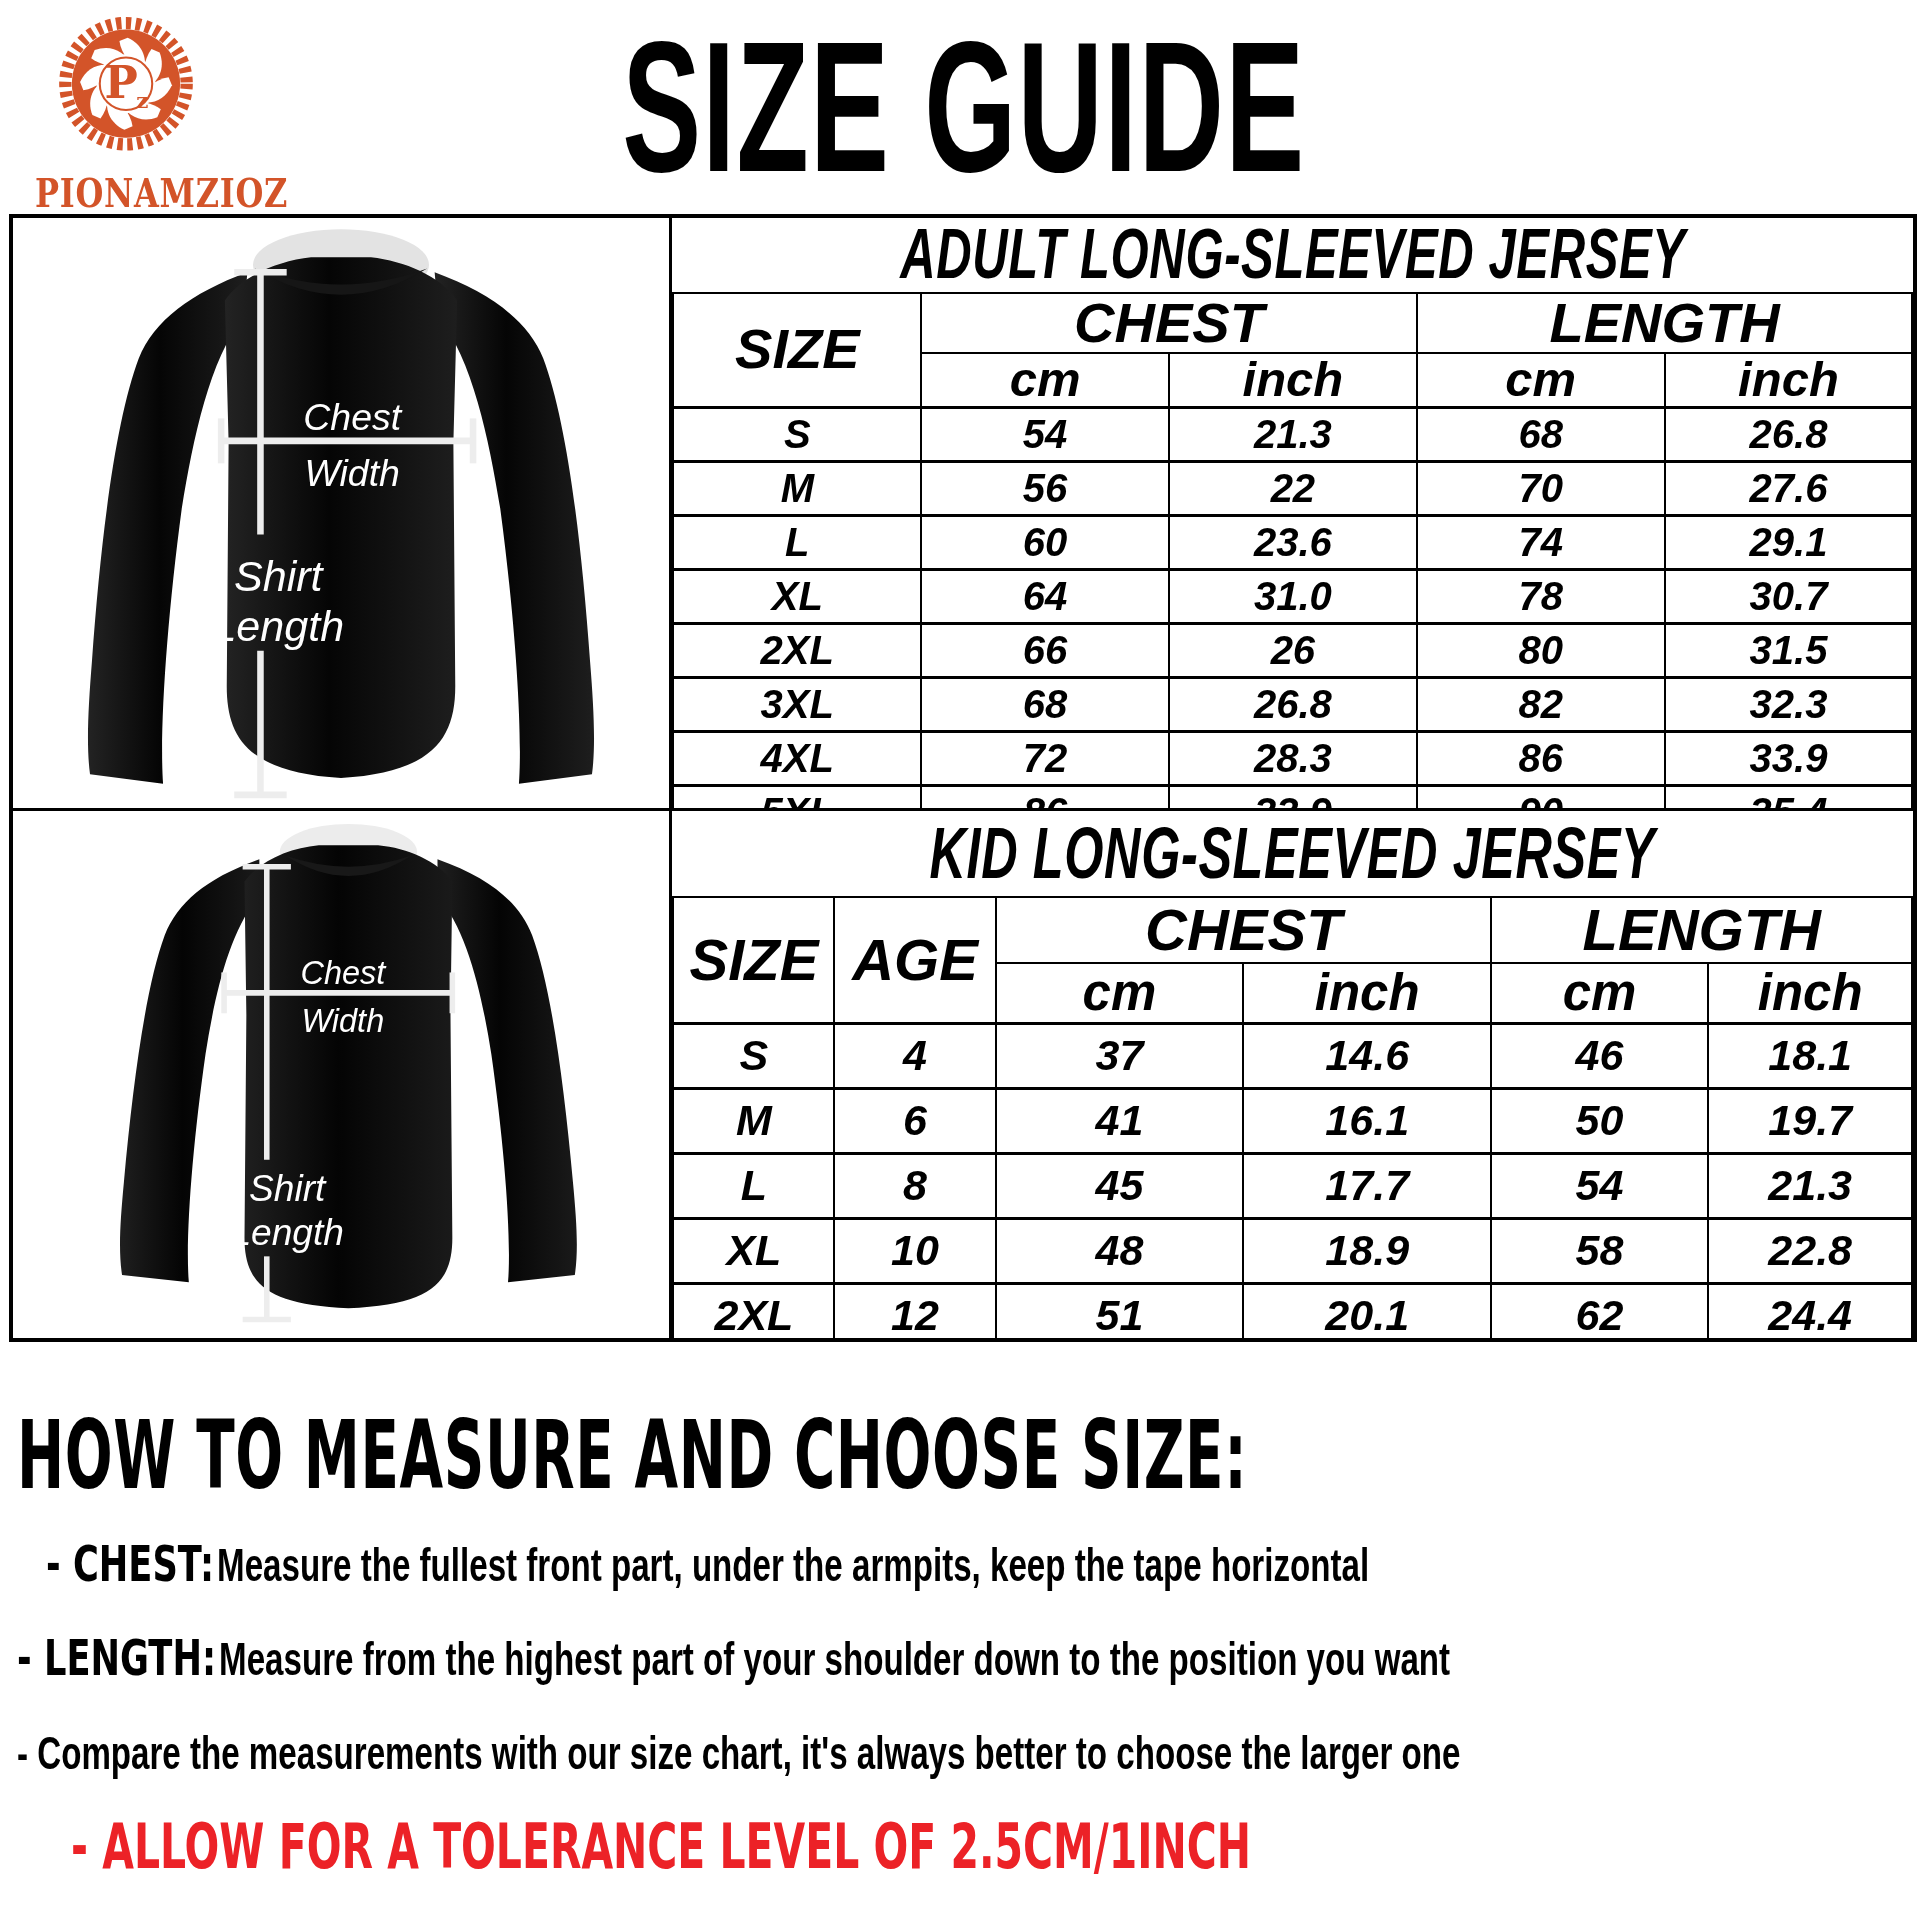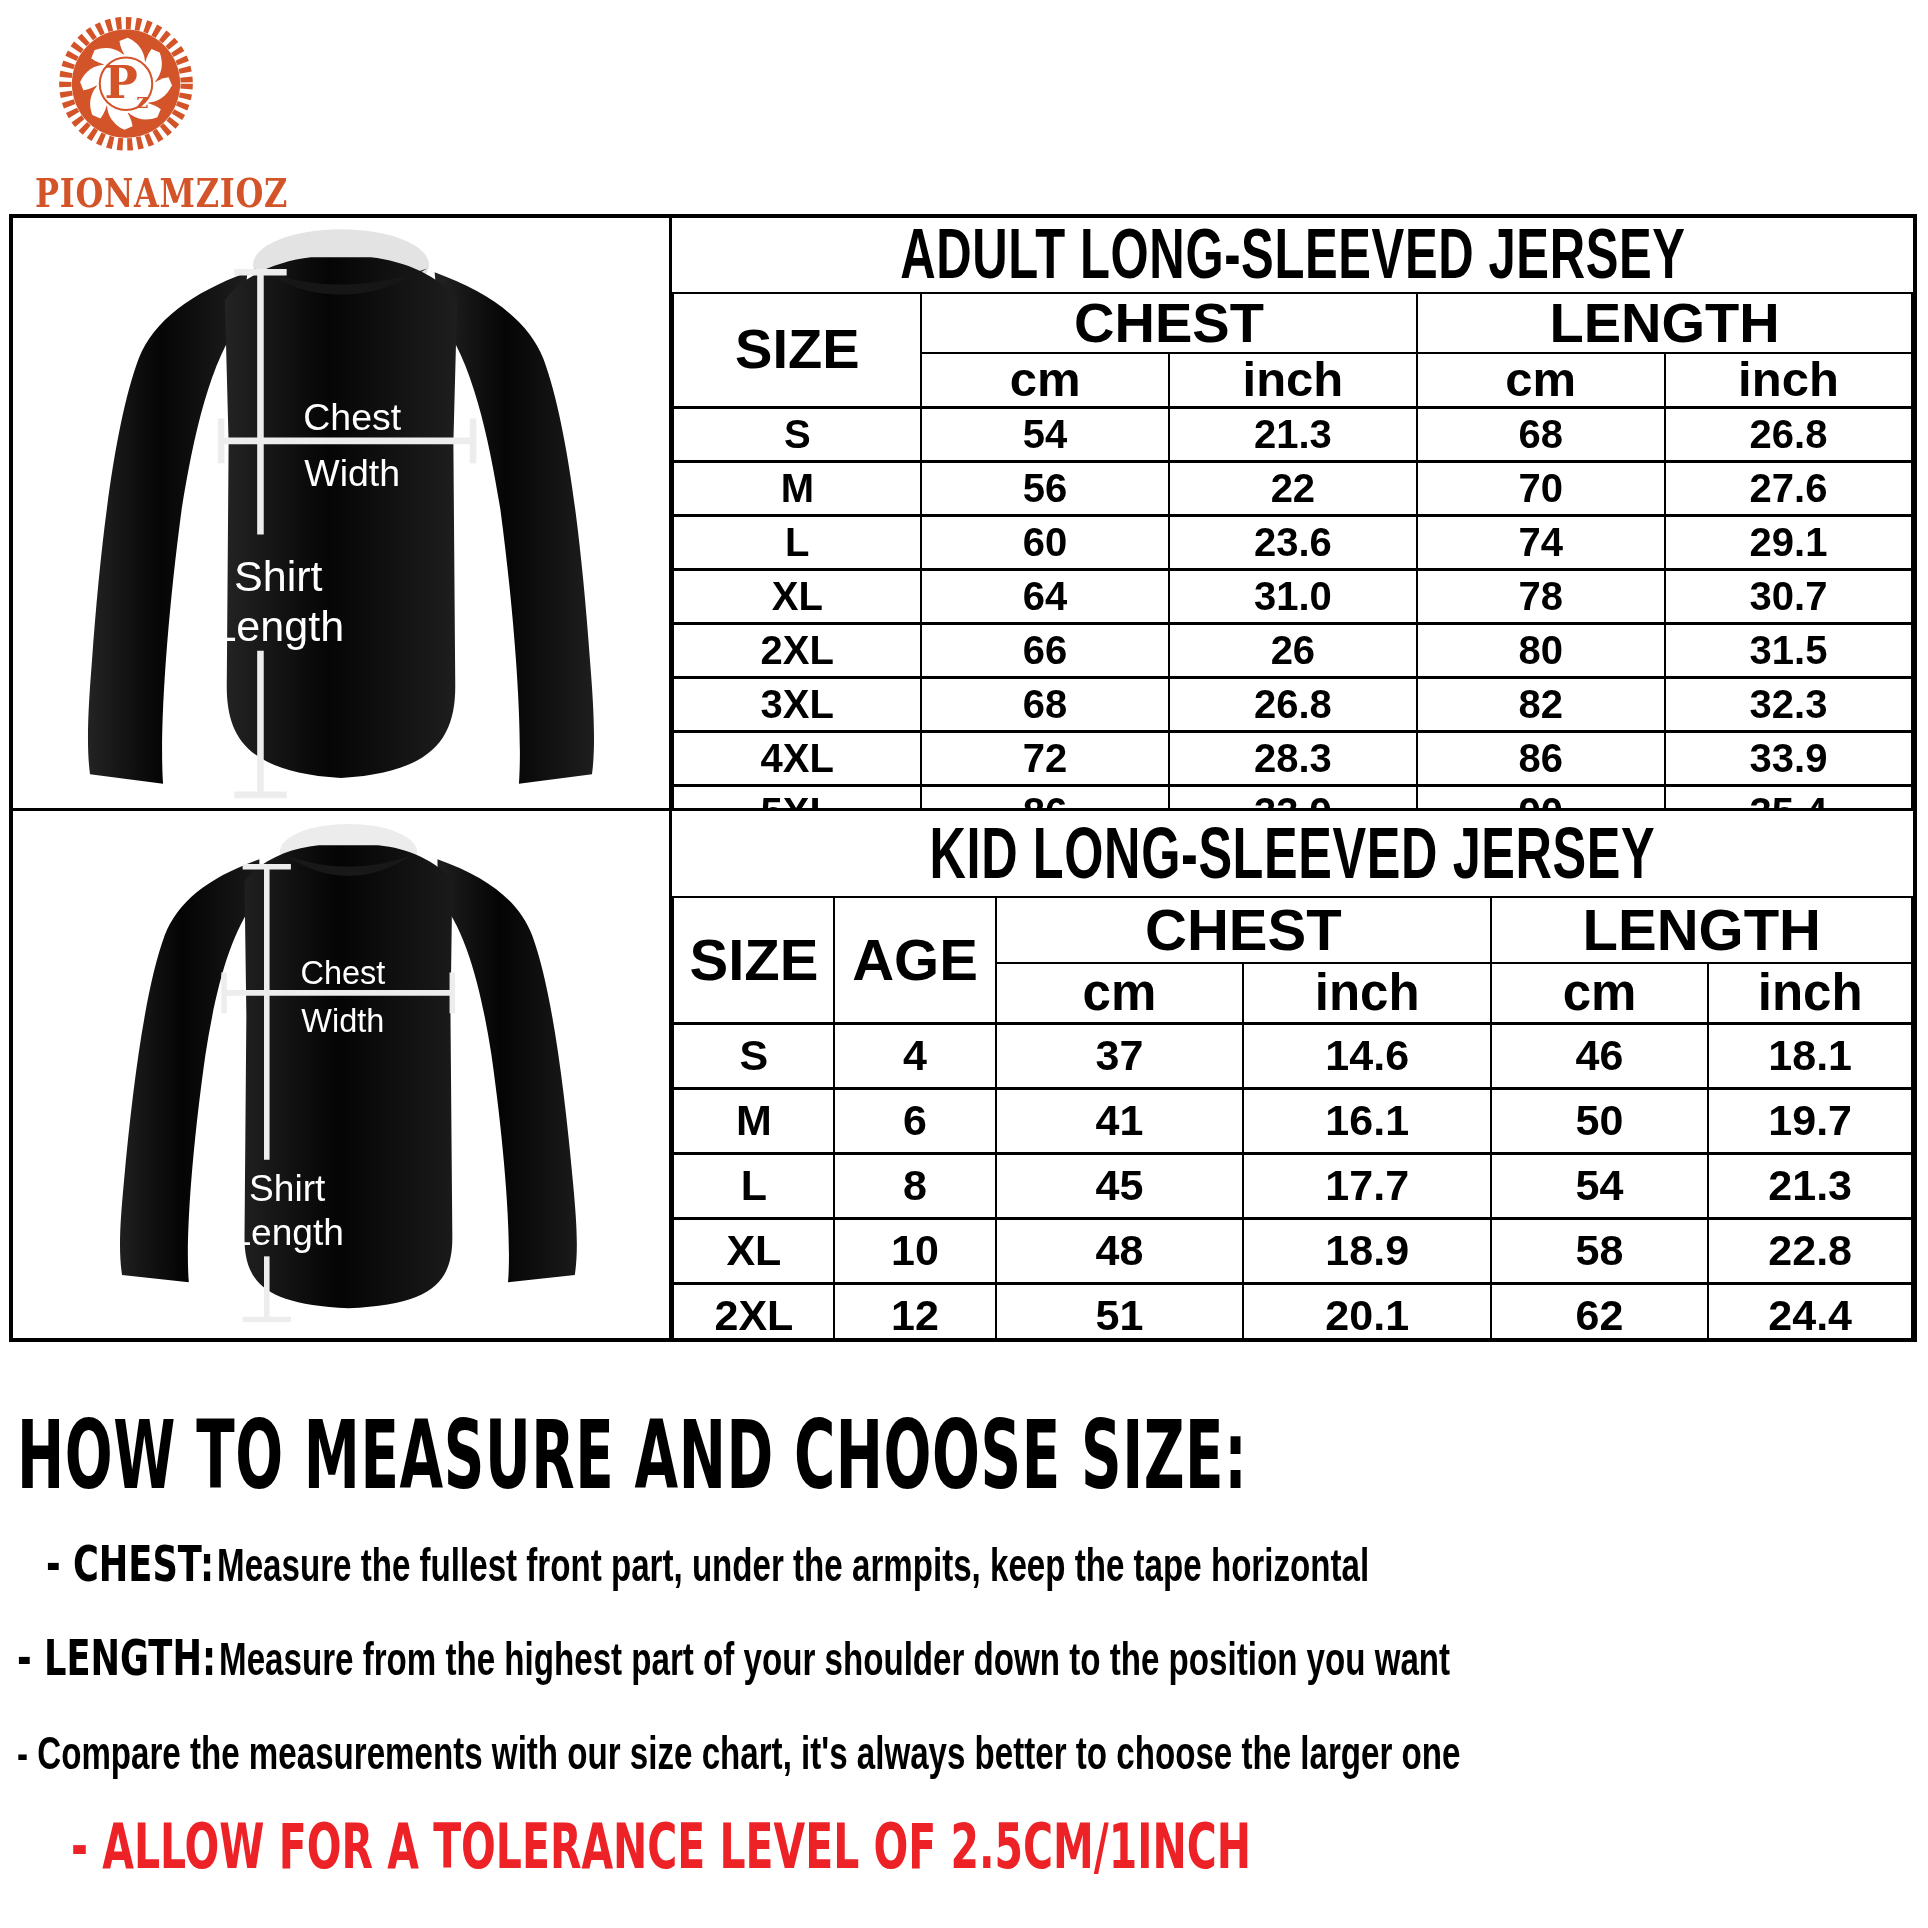--- a/index.html
+++ b/index.html
@@ -12,21 +12,21 @@
   .brand-name{color:#d35429;font-family:"DejaVu Serif",serif;font-weight:700;font-size:39px;
               line-height:1;white-space:nowrap;transform:scaleX(.82);transform-origin:center;
               letter-spacing:0.9px;margin-top:3.8px;}
   .page-title{position:absolute;left:0;right:0;top:15px;margin:0;text-align:center;line-height:1;}
   .page-title span{display:inline-block;font-size:185px;font-weight:900;letter-spacing:1.9px;
                    transform:scaleX(.64);transform-origin:center;white-space:nowrap;}
 
   
   .chart-box{position:absolute;left:9.4px;top:214px;width:1908px;height:1128px;border:4.7px solid #000;
              display:grid;grid-template-columns:659px 1fr;grid-template-rows:593px 1fr;box-sizing:border-box;}
-  .cell{position:relative;box-sizing:border-box;overflow:hidden;}
+  .cell{position:relative;box-sizing:border-box;overflow:hidden;font-style:italic;}
   .shirt-cell{border-right:3.8px solid #000;}
   .row-top{border-bottom:3.8px solid #000;}
   .shirt-cell svg{display:block;width:100%;height:100%;}
 
   
   table.size-table{width:100%;height:100%;border-collapse:collapse;table-layout:fixed;}
   .size-table th,.size-table td{border:2.8px solid #000;text-align:center;vertical-align:middle;
                                 padding:0;line-height:1.05;}
   .size-table .tbl-title td{border-left:none;border-top:none;border-right:none;border-bottom:2.8px solid #000;}
   .tbl-title .t{display:inline-block;font-weight:800;transform:scaleX(.70);transform-origin:center;
@@ -99,20 +99,23 @@
         </g>
       </g>
       <circle cx="100" cy="96" r="36" fill="#ffffff"></circle>
       <circle cx="100" cy="96" r="32" fill="none" stroke="#d35429" stroke-width="2.5"></circle>
       <text x="94" y="114" text-anchor="middle" font-family="DejaVu Serif, serif" font-weight="bold" font-size="54" fill="#d35429">P</text>
       <text x="120" y="126" text-anchor="middle" font-family="DejaVu Serif, serif" font-weight="bold" font-size="26" fill="#d35429">z</text>
     </svg>
     <div class="brand-name">PIONAMZIOZ</div>
   </div>
 
+  <h1 class="page-title">
+    <span>SIZE GUIDE</span>
+  </h1>
 
   <div class="chart-box">
 
     <div class="cell shirt-cell row-top">
       <svg viewBox="0 0 700 630">
         <defs>
           <linearGradient id="gA" x1="0" y1="0" x2="1" y2="0">
             <stop offset="0" stop-color="#232323"></stop>
               <stop offset=".45" stop-color="#050505"></stop>
             <stop offset="1" stop-color="#1e1e1e"></stop>

